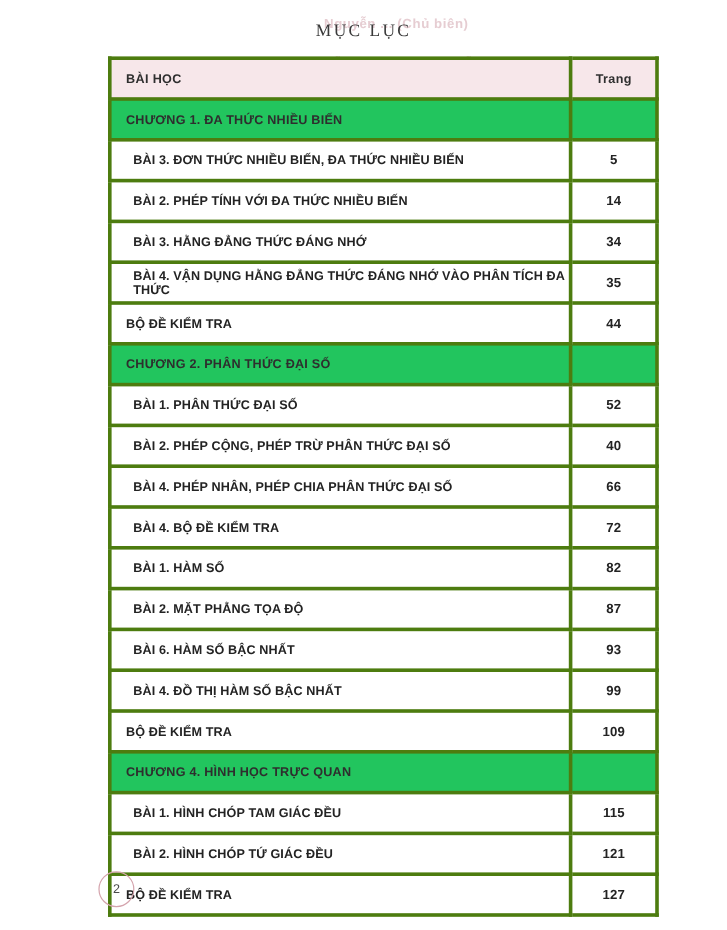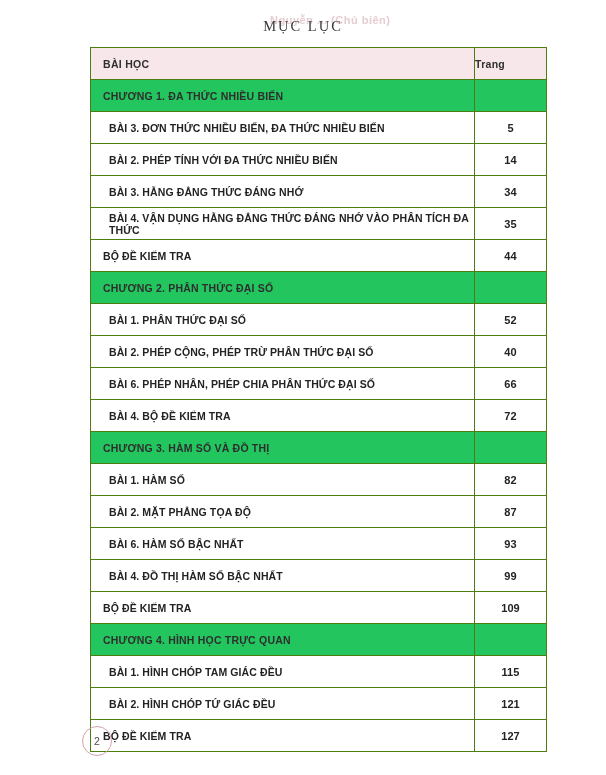--- a/index.html
+++ b/index.html
@@ -130,37 +130,37 @@
     top: 47px;
     left: 90px;
     width: 456px;
   }
   table.toc {
     border-collapse: collapse;
     width: 456px;
     table-layout: fixed;
   }
   table.toc td, table.toc th {
-    border: 1px solid #4d7c0f;
+    border: 3px solid #4d7c0f;
     padding: 0;
     height: 31px;
     vertical-align: middle;
   }
   .col-a { width: 384px; }
   .col-b { width: 72px; }
 
   .hdr td {
     background: #f7e7ea;
     font-weight: bold;
     font-size: 10.5px;
     color: #2f2f2f;
     letter-spacing: 0.3px;
   }
   .hdr .t-left { padding-left: 12px; text-align: left; }
-  .hdr .t-center { text-align: left; }
+  .hdr .t-center { text-align: center; }
 
   .chapter td {
     background: #22c55e;
     font-weight: bold;
     font-size: 10.5px;
     color: #2e2e2e;
     letter-spacing: 0.2px;
   }
   .chapter .t-left { padding-left: 12px; text-align: left; }
 
@@ -258,30 +258,26 @@
         </tr>
         <tr class="lesson">
           <td class="t-left">BÀI 1. PHÂN THỨC ĐẠI SỐ</td>
           <td class="t-center">52</td>
         </tr>
         <tr class="lesson">
           <td class="t-left">BÀI 2. PHÉP CỘNG, PHÉP TRỪ PHÂN THỨC ĐẠI SỐ</td>
           <td class="t-center">40</td>
         </tr>
         <tr class="lesson">
-          <td class="t-left">BÀI 6. PHÉP NHÂN, PHÉP CHIA PHÂN THỨC ĐẠI SỐ</td>
+          <td class="t-left">BÀI 4. PHÉP NHÂN, PHÉP CHIA PHÂN THỨC ĐẠI SỐ</td>
           <td class="t-center">66</td>
         </tr>
         <tr class="lesson">
           <td class="t-left">BÀI 4. BỘ ĐỀ KIỂM TRA</td>
           <td class="t-center">72</td>
-        </tr>
-        <tr class="chapter">
-          <td class="t-left">CHƯƠNG 3. HÀM SỐ VÀ ĐỒ THỊ</td>
-          <td class="t-center"></td>
         </tr>
         <tr class="lesson">
           <td class="t-left">BÀI 1. HÀM SỐ</td>
           <td class="t-center">82</td>
         </tr>
         <tr class="lesson">
           <td class="t-left">BÀI 2. MẶT PHẲNG TỌA ĐỘ</td>
           <td class="t-center">87</td>
         </tr>
         <tr class="lesson">

